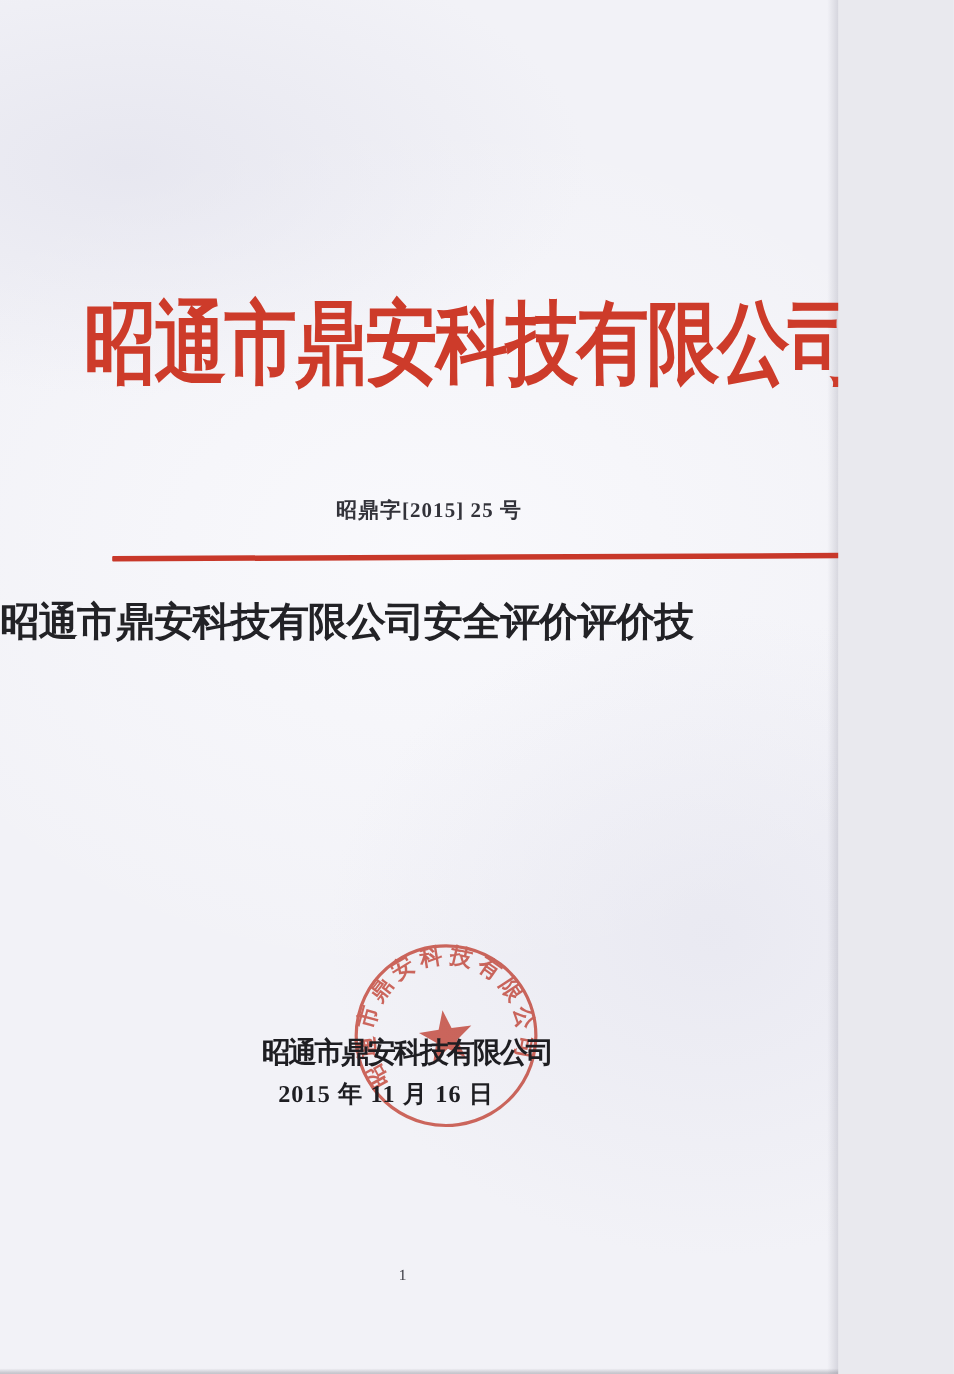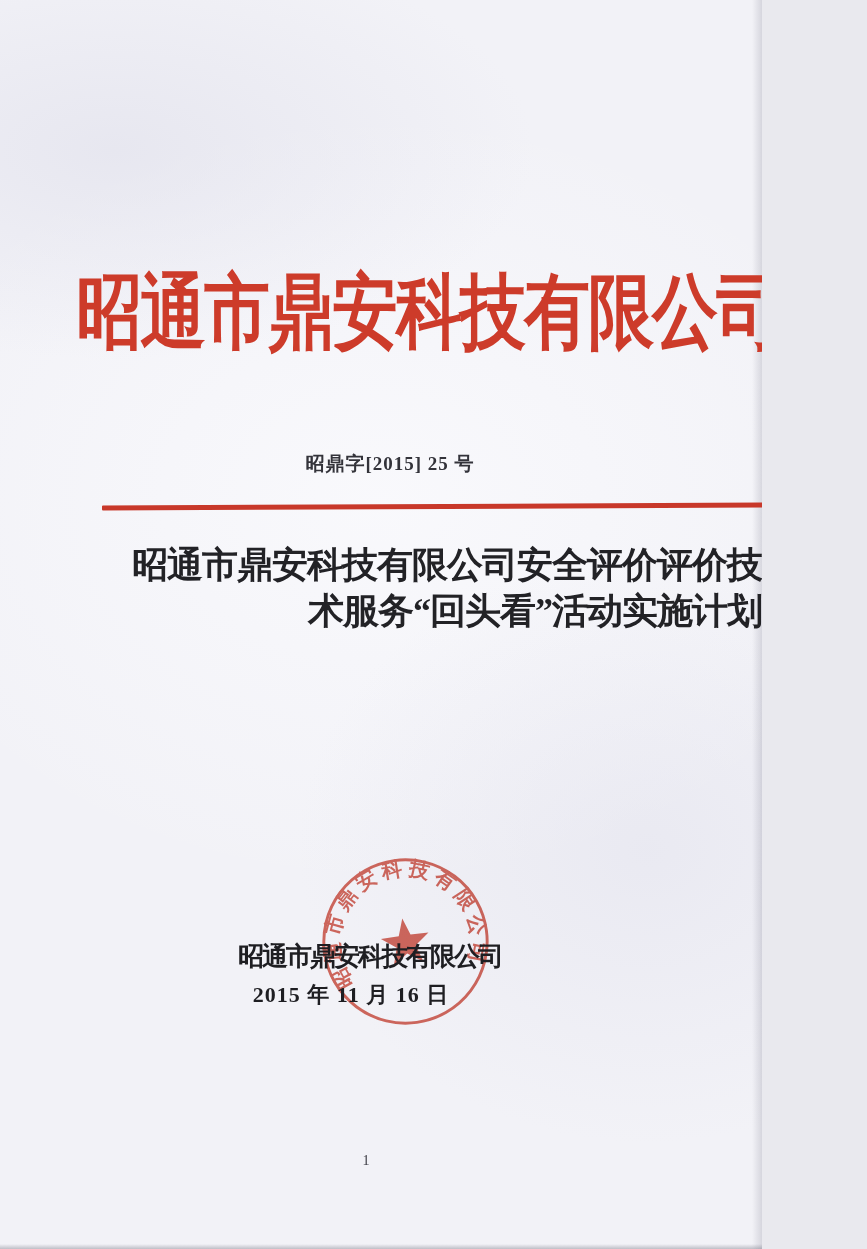--- a/index.html
+++ b/index.html
@@ -56,21 +56,21 @@
     height: 5px;
     background: #c8382a;
     border-radius: 1px;
     transform: rotate(-0.25deg);
   }
   .doc-title {
     position: absolute;
     top: 542px;
     left: 0;
     width: 100%;
-    text-align: right;
+    text-align: left;
     font-size: 36px;
     font-weight: 700;
     letter-spacing: -1px;
     line-height: 46px;
     color: #222226;
   }
   .stamp {
     position: absolute;
     left: 318px;
     top: 854px;
@@ -127,21 +127,20 @@
 <div class="page">
 
   <h1 class="company-header">昭通市鼎安科技有限公司</h1>
 
   <div class="doc-number">昭鼎字[2015] 25 号</div>
 
   <div class="red-rule"></div>
 
   <div class="doc-title">
     <div>昭通市鼎安科技有限公司安全评价评价技</div>
-    <div>术服务“回头看”活动实施计划</div>
   </div>
 
   <svg class="stamp" viewBox="0 0 180 180" xmlns="http://www.w3.org/2000/svg">
     <g transform="rotate(-8 90 90)">
       <circle cx="90" cy="90" r="84" fill="none" stroke="#cf4a3b" stroke-width="3"></circle>
       <path id="stamp-arc" d="M 34.3,129 A 68 68 0 1 1 145.7,129" fill="none"></path>
       <text class="stamp-text">
         <textPath href="#stamp-arc" startOffset="4">昭通市鼎安科技有限公司</textPath>
       </text>
       <polygon points="90,66 96.1,83.6 114.7,84 99.9,95.2 105.3,113 90,102.4 74.7,113 80.1,95.2 65.3,84 83.9,83.6" fill="#cf4a3b"></polygon>

